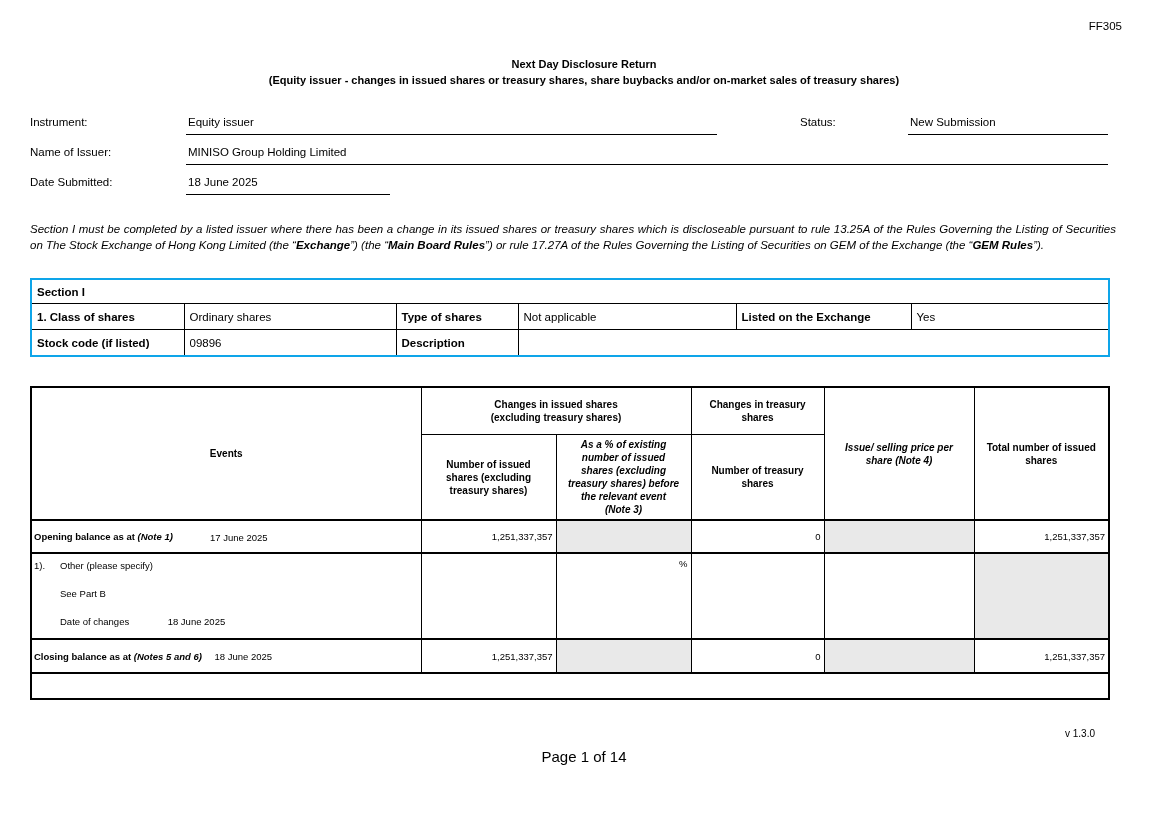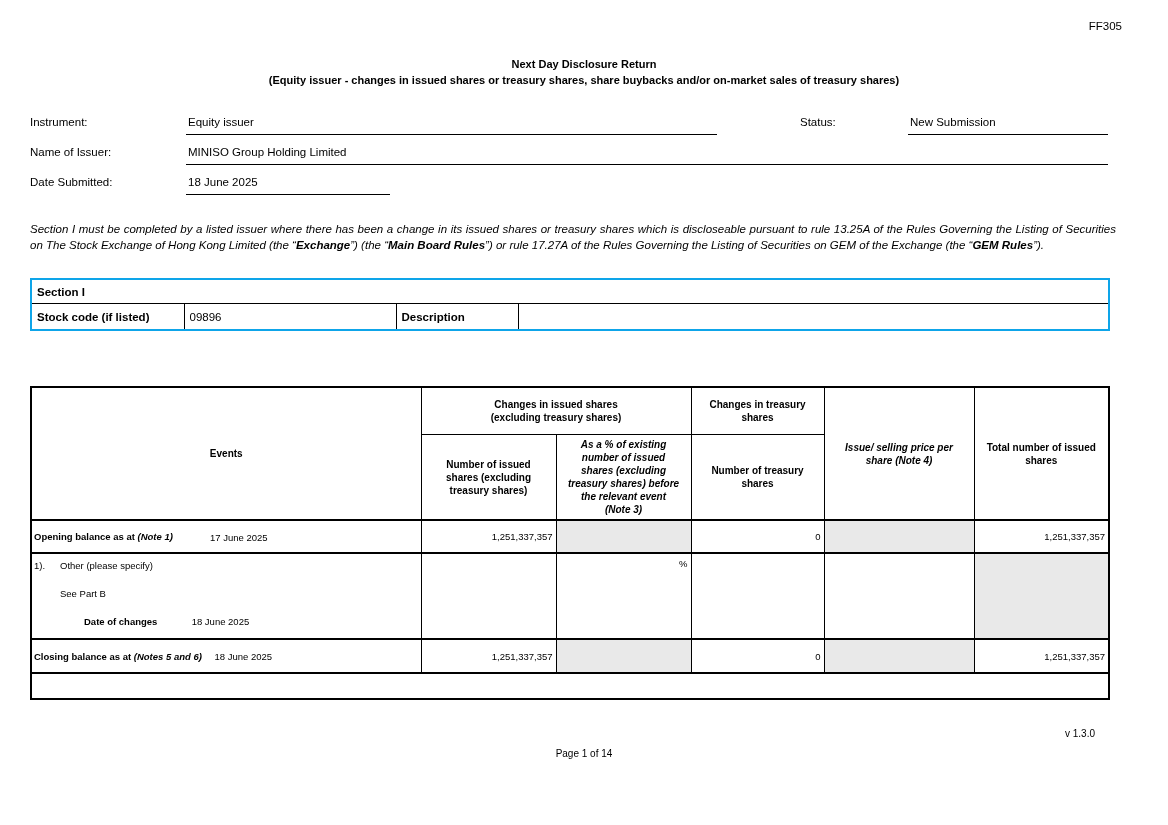--- a/index.html
+++ b/index.html
@@ -49,24 +49,24 @@
   .evcell { position:relative; padding-left:2px !important; }
   .blbl { font-weight:bold; }
   .blbl i { font-style:italic; }
   .odate { position:absolute; left:178px; top:50%; transform:translateY(-50%); font-weight:normal; }
   .cdate { margin-left:10px; font-weight:normal; }
   .evcell2 { padding:0 0 0 2px !important; }
   .evcell2 .l1 { margin-top:6px; display:flex; }
   .evcell2 .idx { display:inline-block; width:26px; flex:none; }
   .evcell2 .l2 { margin-top:17px; margin-left:26px; }
   .evcell2 .l3 { margin-top:17px; margin-left:26px; }
-  .evcell2 .dcl { display:inline-block; width:105px; font-weight:bold;margin-left:24px; }
+  .evcell2 .dcl { display:inline-block; width:105px; font-weight:normal; }
   .pctcell { text-align:right; vertical-align:top !important; padding:4px 3px !important; }
 
-  .footer-page { position:absolute; top:748px; left:0; width:100%; text-align:center; font-size:10px; }
+  .footer-page { position:absolute; top:748px; left:0; width:100%; text-align:center; font-size:15px; }
   .footer-ver { position:absolute; top:728px; right:73px; font-size:10px; }
 </style>
 </head>
 <body>
 
 <div class="page">
 
   <div class="form-code">FF305</div>
 
   <div class="titleblock">
@@ -98,20 +98,28 @@
       <col style="width:153px">
         <col style="width:212px">
         <col style="width:122px">
       <col style="width:218px">
         <col style="width:175px">
         <col style="width:198px">
     </colgroup>
     <tbody>
         <tr class="rowh">
       <td colspan="6" class="lbl">Section I</td>
+    </tr>
+    <tr class="rowc">
+      <td class="lbl">1. Class of shares</td>
+      <td>Ordinary shares</td>
+      <td class="lbl">Type of shares</td>
+      <td>Not applicable</td>
+      <td class="lbl">Listed on the Exchange</td>
+      <td>Yes</td>
     </tr>
     <tr class="rowc">
       <td class="lbl">Stock code (if listed)</td>
       <td>09896</td>
       <td class="lbl">Description</td>
       <td colspan="3"></td>
     </tr>
   </tbody>
     </table>
 

